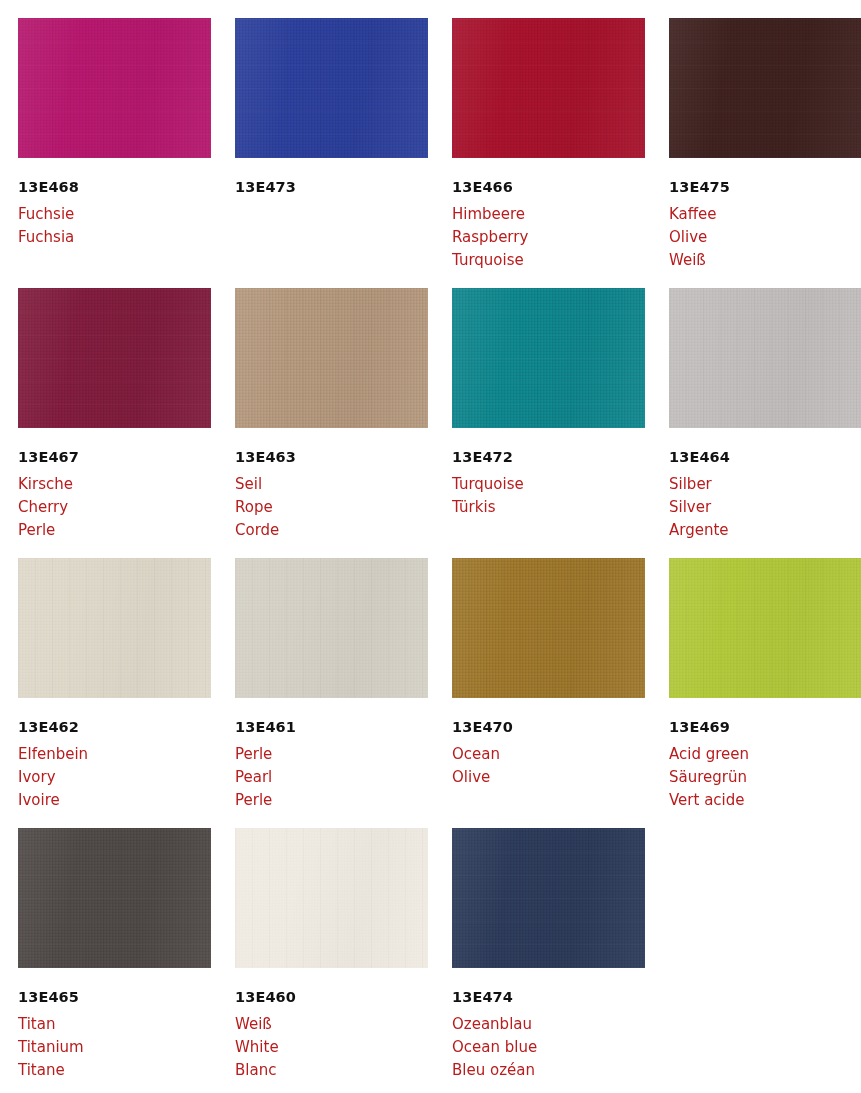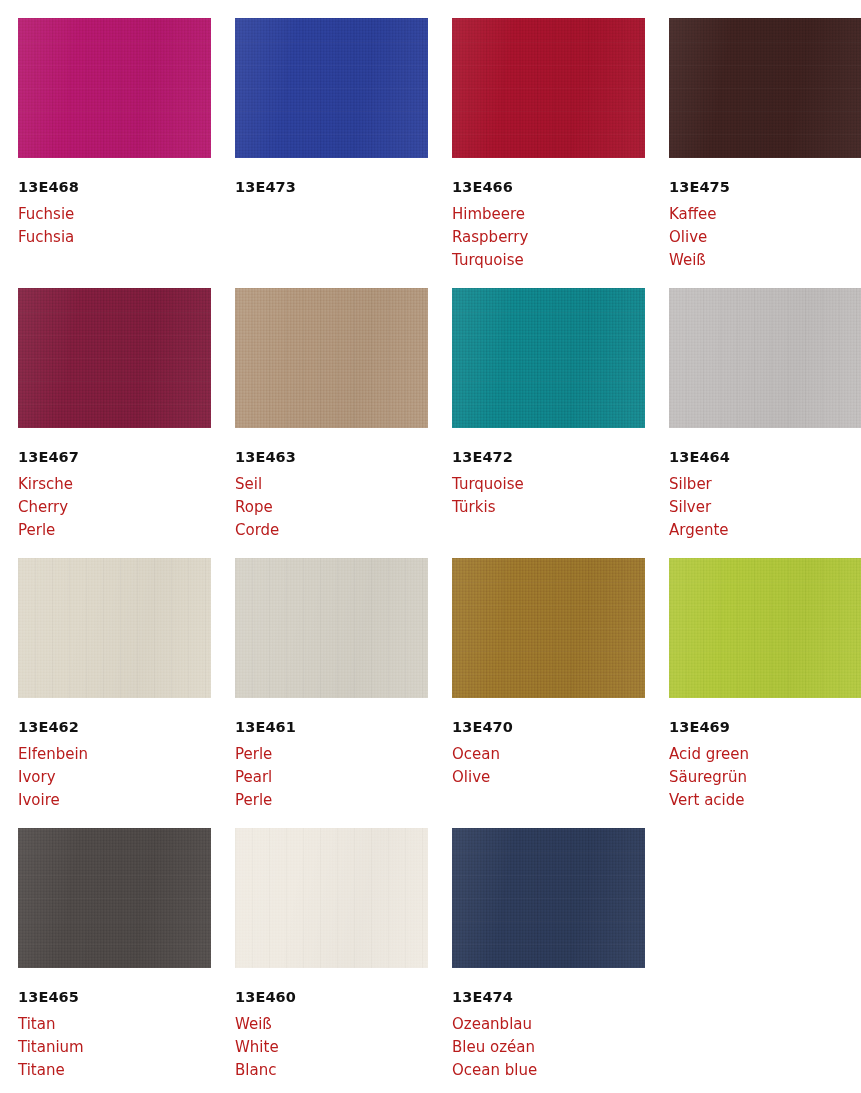--- a/index.html
+++ b/index.html
@@ -353,20 +353,20 @@
       <div class="swatch-chip">
         <div class="fill" style="background-color: rgb(44, 58, 88);"></div>
         <div class="weave"></div>
         <div class="slub"></div>
         <div class="sheen"></div>
       </div>
       <div class="swatch-info">
         <div class="swatch-code">13E474</div>
         <div class="swatch-names">
           <span class="swatch-name">Ozeanblau</span>
+          <span class="swatch-name">Ocean blue</span>
           <span class="swatch-name">Bleu ozéan</span>
-          <span class="swatch-name">Ocean blue</span>
         </div>
       </div>
     </div>
 
   </div>
 </div>
 
 </body></html>

